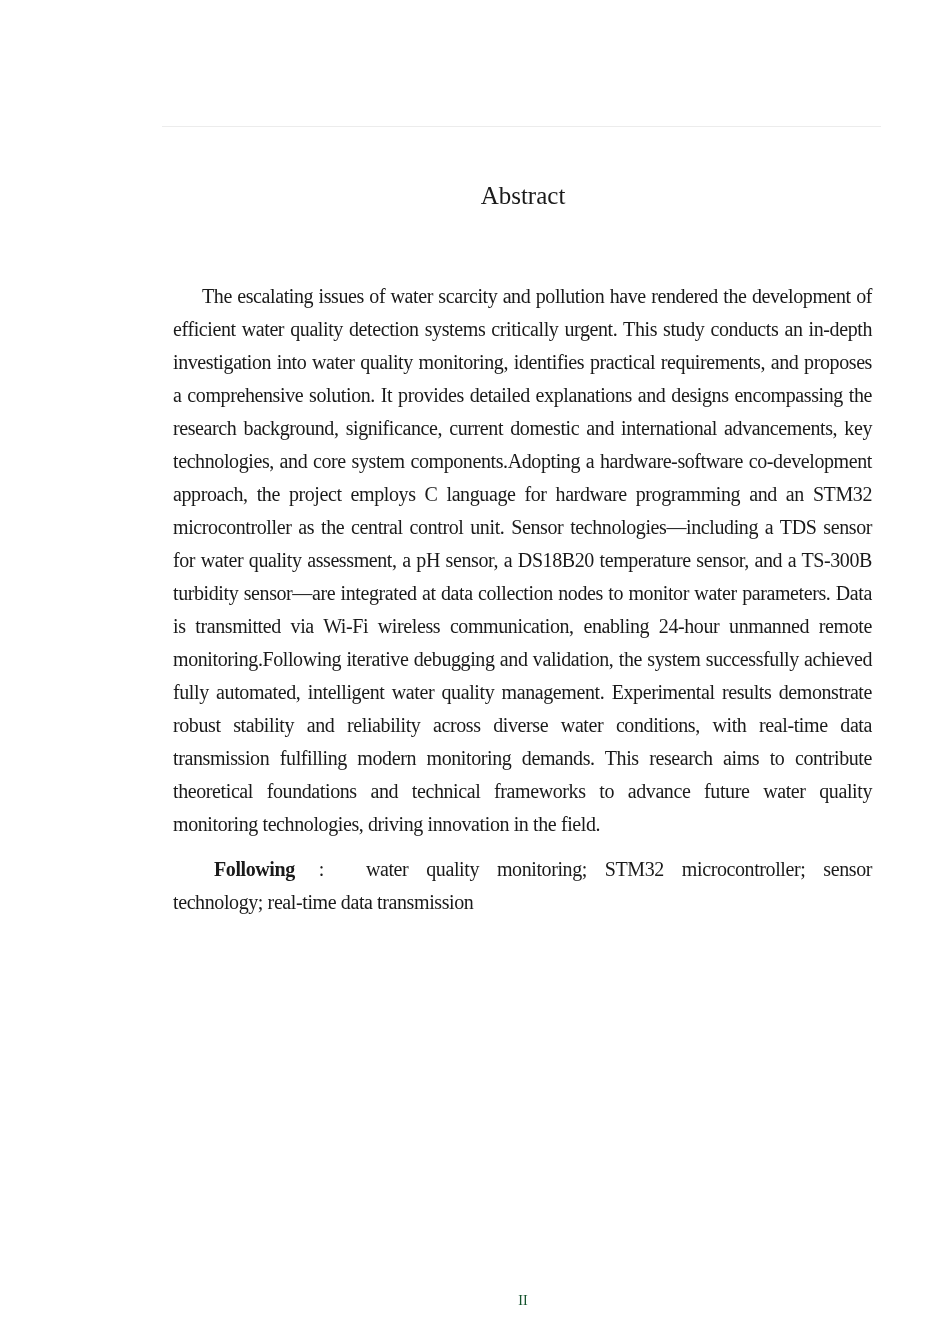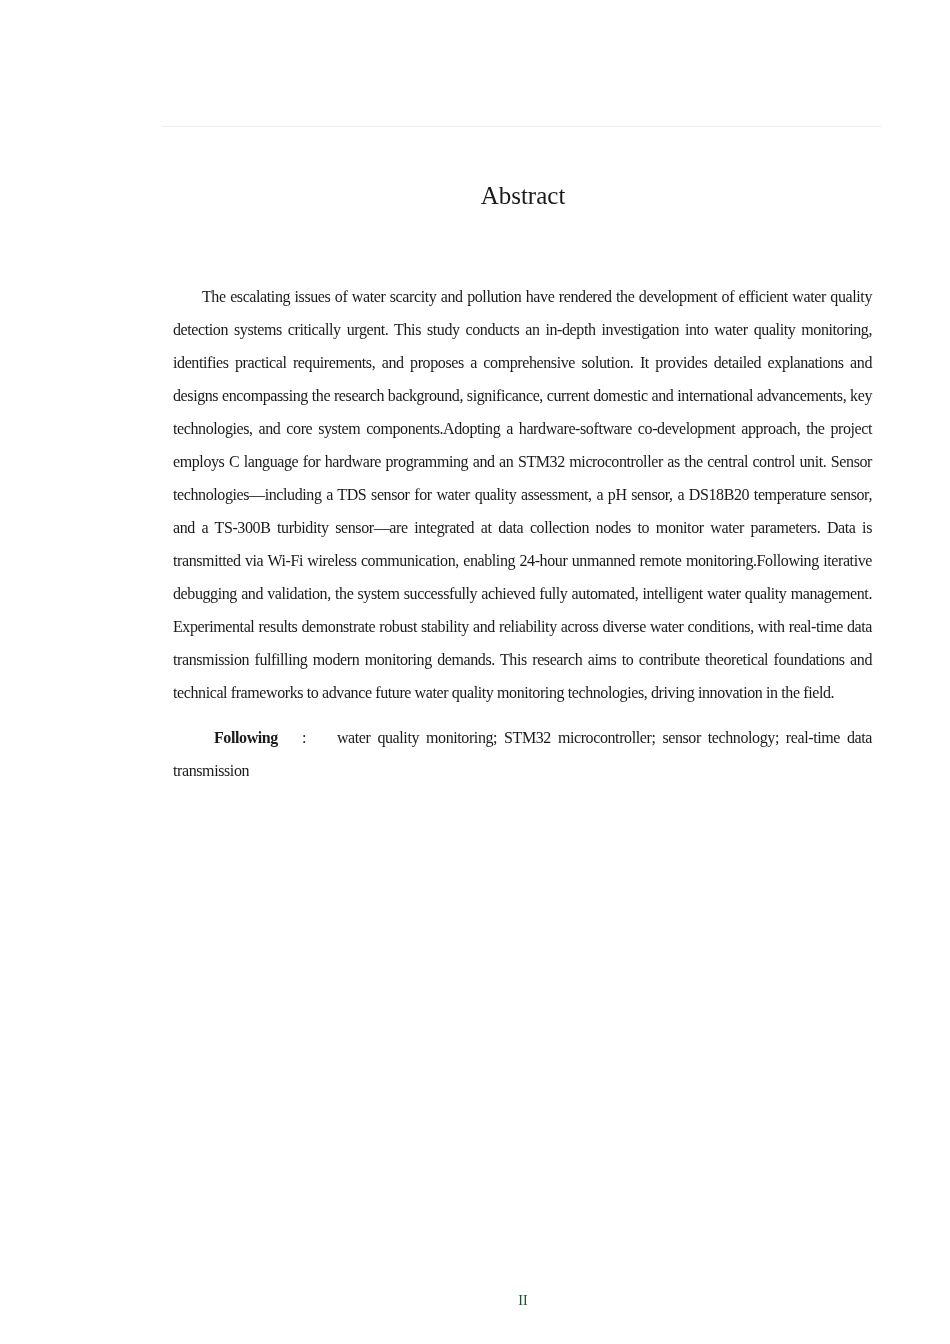--- a/index.html
+++ b/index.html
@@ -32,21 +32,21 @@
     line-height: 34px;
     color: #1a1a1a;
   }
   .content {
     position: absolute;
     left: 113px;
     top: 220px;
     width: 723px;
   }
   .content p {
-    font-size: 16px;
+    font-size: 20px;
     line-height: 33px;
     letter-spacing: -0.4px;
     text-align: justify;
     text-indent: 29px;
     color: #1a1a1a;
   }
   .keywords-label { font-weight: bold; }
   .page-number {
     position: absolute;
     top: 1244px;

